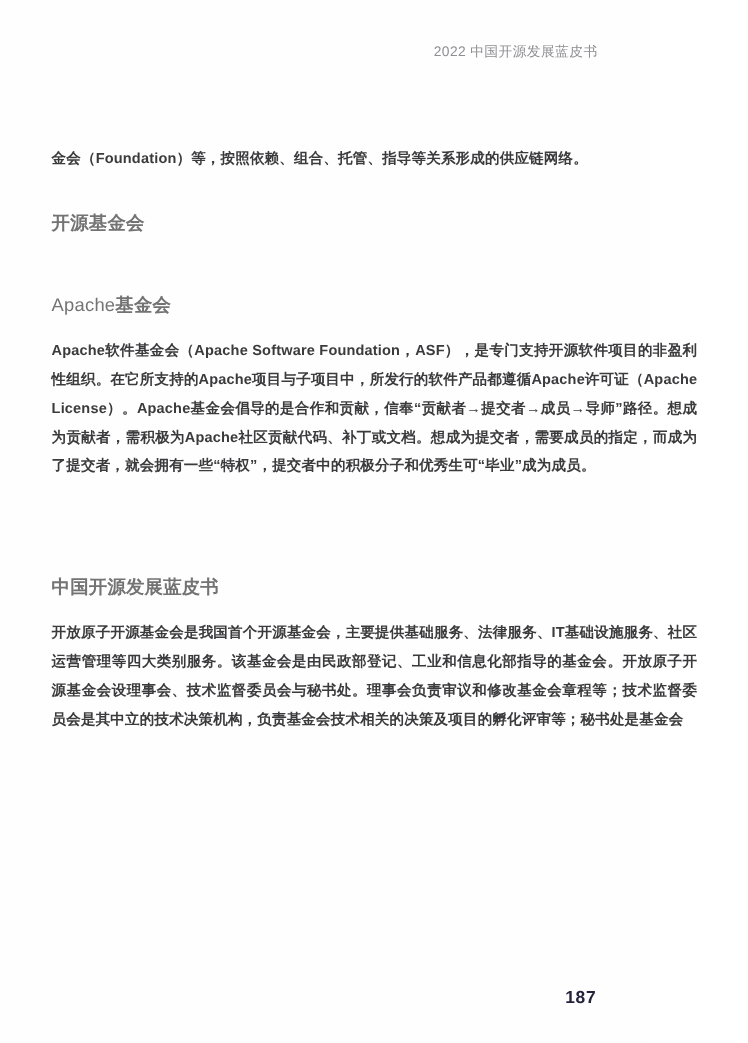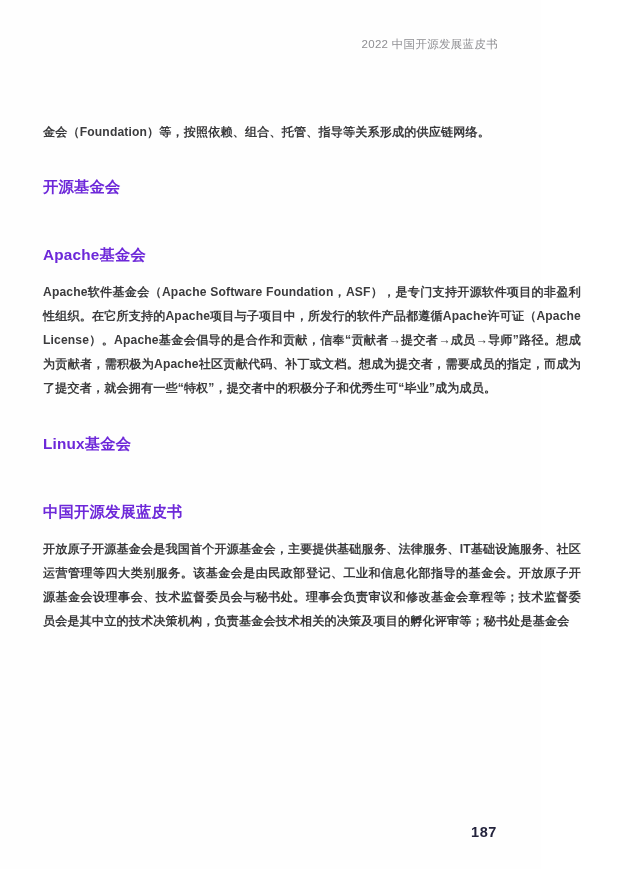--- a/index.html
+++ b/index.html
@@ -61,26 +61,26 @@
 
   p.body-text.continuation {
     margin-bottom: 0;
   }
 
   
   h2.section-heading {
     margin: 0;
     font-size: 15.3px;
     line-height: 22px;
-    color: #6d28d9;
+    color: #737373;
     font-weight: 700;
     letter-spacing: 0.2px;
   }
   h2.section-heading .latin-part {
-    font-weight: 700;
+    font-weight: 400;
   }
 
   
   .spacer-heading-top   { height: 32px; }
   .spacer-heading-bot   { height: 14px; }
 
   
   .folio {
     position: absolute;
     right: 44px;
@@ -110,23 +110,20 @@
     <div class="spacer-heading-bot"></div>
 
     <div class="spacer-heading-top"></div>
     <h2 class="section-heading">
       <span class="latin-part">Apache</span><span class="cjk-part">基金会</span>
     </h2>
     <div class="spacer-heading-bot"></div>
     <p class="body-text">Apache软件基金会（Apache Software Foundation，ASF），是专门支持开源软件项目的非盈利性组织。在它所支持的Apache项目与子项目中，所发行的软件产品都遵循Apache许可证（Apache License）。Apache基金会倡导的是合作和贡献，信奉“贡献者→提交者→成员→导师”路径。想成为贡献者，需积极为Apache社区贡献代码、补丁或文档。想成为提交者，需要成员的指定，而成为了提交者，就会拥有一些“特权”，提交者中的积极分子和优秀生可“毕业”成为成员。</p>
 
     <div class="spacer-heading-top"></div>
-    <h2 class="section-heading">
-      <span class="latin-part">Linux</span><span class="cjk-part">基金会</span>
-    </h2>
     <div class="spacer-heading-bot"></div>
 
     <div class="spacer-heading-top"></div>
     <h2 class="section-heading">
       <span class="latin-part"></span><span class="cjk-part">中国开源发展蓝皮书</span>
     </h2>
     <div class="spacer-heading-bot"></div>
     <p class="body-text">开放原子开源基金会是我国首个开源基金会，主要提供基础服务、法律服务、IT基础设施服务、社区运营管理等四大类别服务。该基金会是由民政部登记、工业和信息化部指导的基金会。开放原子开源基金会设理事会、技术监督委员会与秘书处。理事会负责审议和修改基金会章程等；技术监督委员会是其中立的技术决策机构，负责基金会技术相关的决策及项目的孵化评审等；秘书处是基金会</p>
 
   </div>

